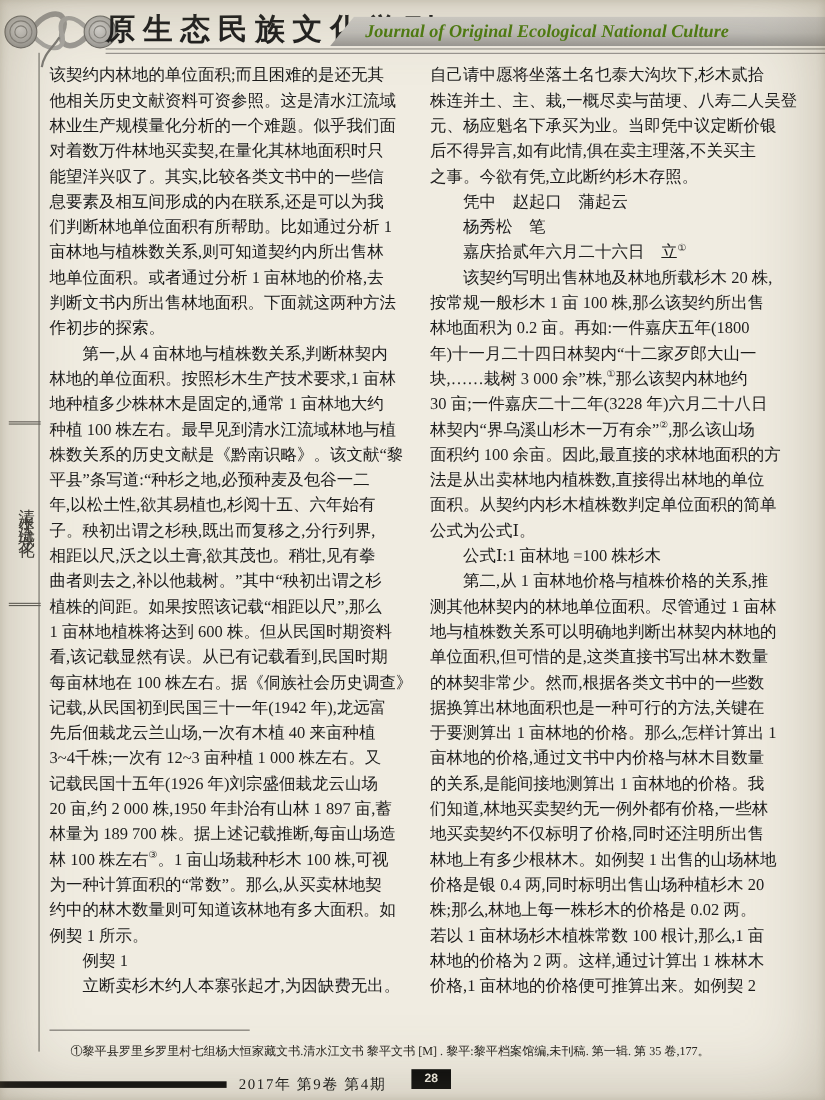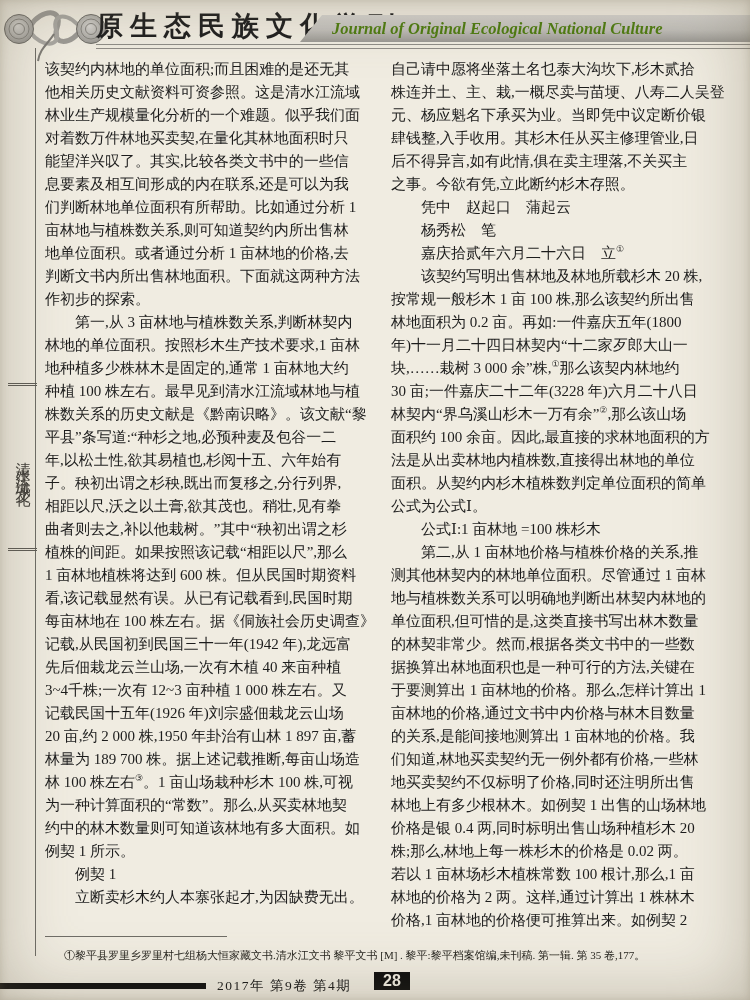--- a/index.html
+++ b/index.html
@@ -58,21 +58,21 @@
     position:absolute;left:64px;top:948px;width:660px;
     font-size:11px;color:#26241f;white-space:nowrap;letter-spacing:0px;
   }
   
   .footer-bar{position:absolute;left:0;top:983px;width:206px;height:6px;background:#0c0c0c;}
   .footer-issue{
     position:absolute;left:217px;top:977px;font-size:13.5px;letter-spacing:1.5px;color:#161616;white-space:nowrap;
   }
   .footer-pagebox{
     position:absolute;left:374px;top:972px;width:36px;height:18px;background:#0c0c0c;
-    color:#f3efe4;font-size:16px;font-weight:bold;text-align:center;line-height:18px;
+    color:#f3efe4;font-size:11px;font-weight:bold;text-align:center;line-height:18px;
     font-family:"Liberation Sans",sans-serif;
   }
 </style>
 </head>
 <body>
 
 <div class="page">
 
   <div class="logo">
     <svg width="108" height="60" viewBox="0 0 108 60">
@@ -109,21 +109,21 @@
       <div class="line">他相关历史文献资料可资参照。这是清水江流域</div>
       <div class="line">林业生产规模量化分析的一个难题。似乎我们面</div>
       <div class="line">对着数万件林地买卖契,在量化其林地面积时只</div>
       <div class="line">能望洋兴叹了。其实,比较各类文书中的一些信</div>
       <div class="line">息要素及相互间形成的内在联系,还是可以为我</div>
       <div class="line">们判断林地单位面积有所帮助。比如通过分析 1</div>
       <div class="line">亩林地与植株数关系,则可知道契约内所出售林</div>
       <div class="line">地单位面积。或者通过分析 1 亩林地的价格,去</div>
       <div class="line">判断文书内所出售林地面积。下面就这两种方法</div>
       <div class="line">作初步的探索。</div>
-      <div class="line">　　第一,从 3 亩林地与植株数关系,判断林契内</div>
+      <div class="line">　　第一,从 4 亩林地与植株数关系,判断林契内</div>
       <div class="line">林地的单位面积。按照杉木生产技术要求,1 亩林</div>
       <div class="line">地种植多少株林木是固定的,通常 1 亩林地大约</div>
       <div class="line">种植 100 株左右。最早见到清水江流域林地与植</div>
       <div class="line">株数关系的历史文献是《黔南识略》。该文献“黎</div>
       <div class="line">平县”条写道:“种杉之地,必预种麦及包谷一二</div>
       <div class="line">年,以松土性,欲其易植也,杉阅十五、六年始有</div>
       <div class="line">子。秧初出谓之杉秧,既出而复移之,分行列界,</div>
       <div class="line">相距以尺,沃之以土膏,欲其茂也。稍壮,见有拳</div>
       <div class="line">曲者则去之,补以他栽树。”其中“秧初出谓之杉</div>
       <div class="line">植株的间距。如果按照该记载“相距以尺”,那么</div>
@@ -140,21 +140,20 @@
       <div class="line">为一种计算面积的“常数”。那么,从买卖林地契</div>
       <div class="line">约中的林木数量则可知道该林地有多大面积。如</div>
       <div class="line">例契 1 所示。</div>
       <div class="line">　　例契 1</div>
       <div class="line">　　立断卖杉木约人本寨张起才,为因缺费无出。</div>
     </div>
   <div class="col col-right">
       <div class="line">自己请中愿将坐落土名乜泰大沟坎下,杉木贰拾</div>
       <div class="line">株连并土、主、栽,一概尽卖与苗埂、八寿二人吴登</div>
       <div class="line">元、杨应魁名下承买为业。当即凭中议定断价银</div>
-      <div class="line">肆钱整,入手收用。其杉木任从买主修理管业,日</div>
       <div class="line">后不得异言,如有此情,俱在卖主理落,不关买主</div>
       <div class="line">之事。今欲有凭,立此断约杉木存照。</div>
       <div class="line">　　凭中　赵起口　蒲起云</div>
       <div class="line">　　杨秀松　笔</div>
       <div class="line">　　嘉庆拾贰年六月二十六日　立<sup class="fn">①</sup></div>
       <div class="line">　　该契约写明出售林地及林地所载杉木 20 株,</div>
       <div class="line">按常规一般杉木 1 亩 100 株,那么该契约所出售</div>
       <div class="line">林地面积为 0.2 亩。再如:一件嘉庆五年(1800</div>
       <div class="line">年)十一月二十四日林契内“十二家歹郎大山一</div>
       <div class="line">块,……栽树 3 000 余”株,<sup class="fn">①</sup>那么该契内林地约</div>

